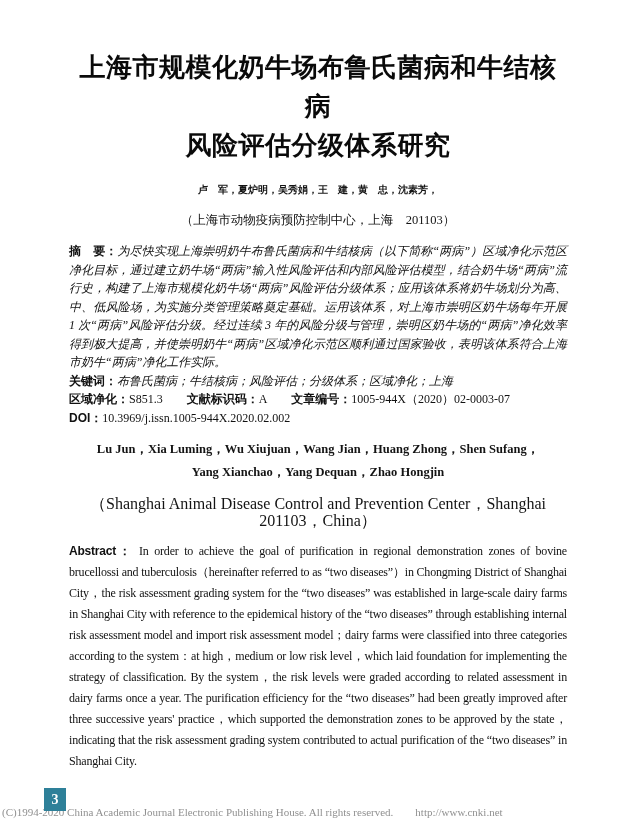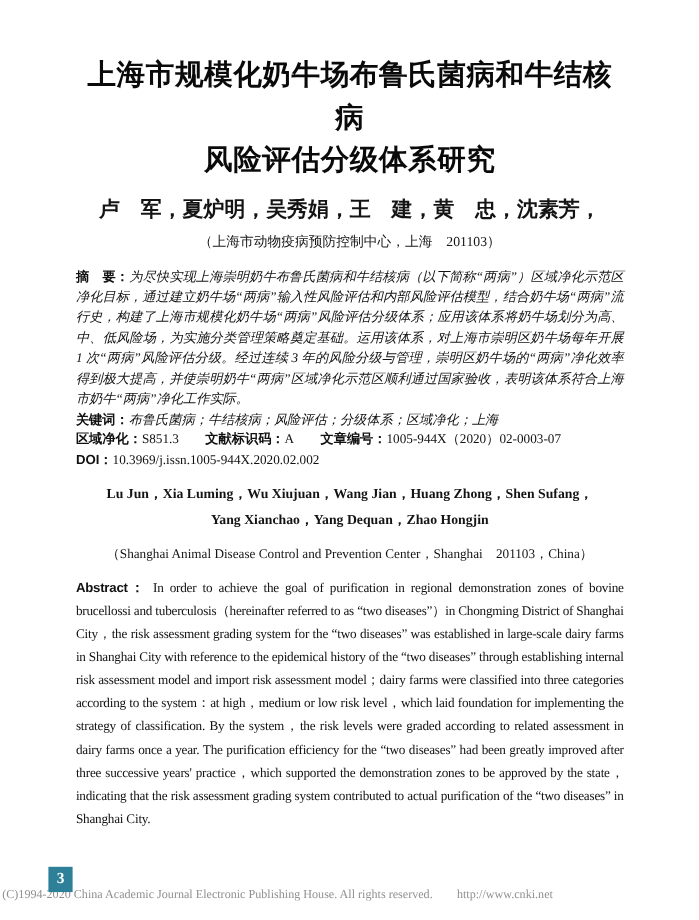--- a/index.html
+++ b/index.html
@@ -26,23 +26,23 @@
     font-weight: bold;
     font-size: 26px;
     line-height: 39px;
     text-align: center;
     color: #0a0a0a;
     letter-spacing: 0.5px;
   }
   .cn-authors {
     margin-top: 15px;
     text-align: center;
-    font-family: Liberation Serif, serif;
+    font-family: Liberation Mono, monospace;
     font-weight: 600;
-    font-size: 19px;
+    font-size: 10px;
     line-height: 22px;
     color: #141414;
   }
   .cn-affiliation {
     margin-top: 9px;
     text-align: center;
     font-size: 12.5px;
     line-height: 18px;
     color: #141414;
   }
@@ -71,21 +71,21 @@
     margin-top: 11px;
     text-align: center;
     font-size: 12.5px;
     font-weight: 600;
     line-height: 23px;
     color: #141414;
   }
   .en-affiliation {
     margin-top: 11px;
     text-align: center;
-    font-size: 12px;
+    font-size: 16px;
     line-height: 17px;
     color: #141414;
   }
   
   .en-block {
     margin: 0;
     text-align: justify;
     font-size: 12px;
     line-height: 21px;
     letter-spacing: -0.2px;

